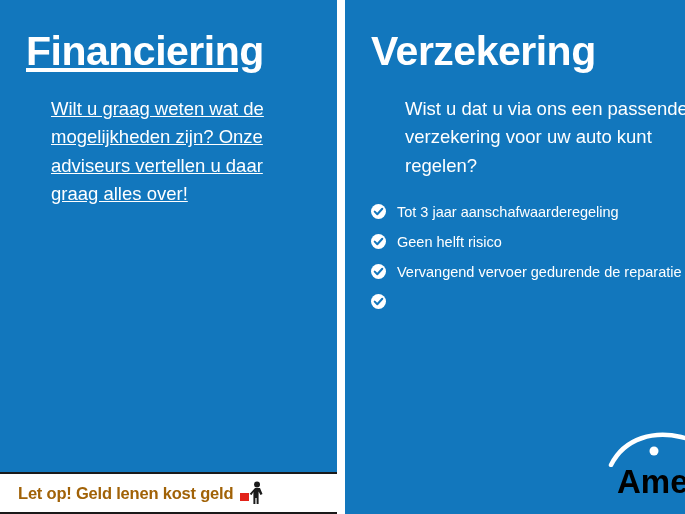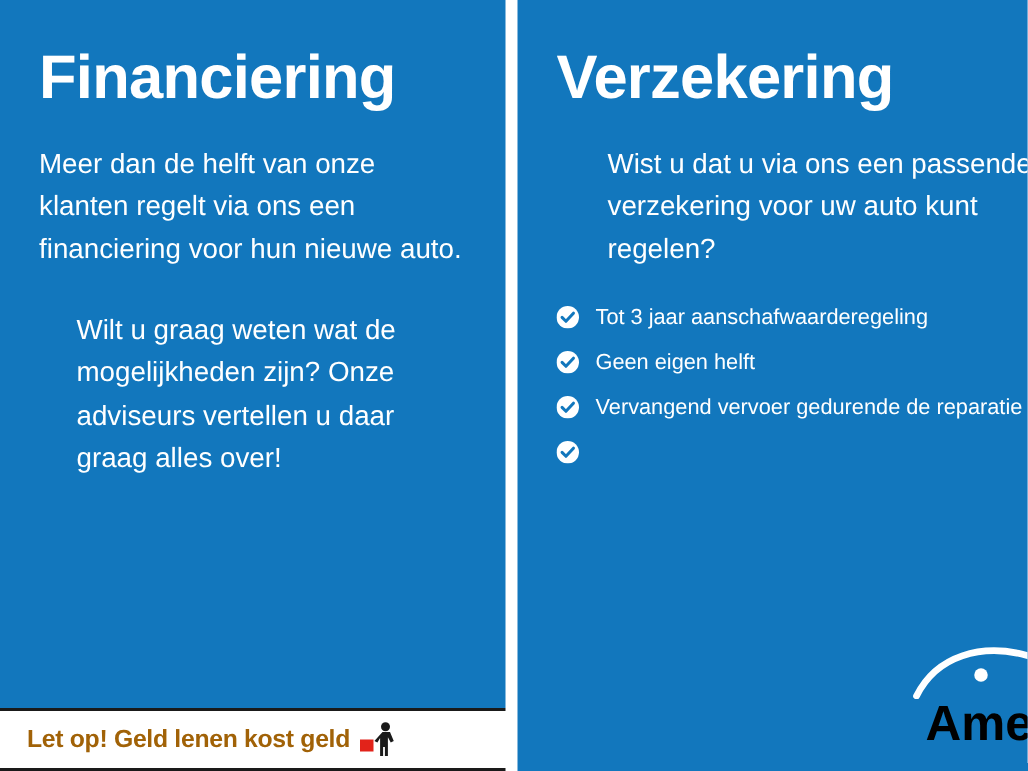--- a/index.html
+++ b/index.html
@@ -25,20 +25,21 @@
     top: 0;
     background: #1277bd;
     color: #ffffff;
     box-sizing: border-box;
   }
   .panel-left {
     left: 0;
     width: 337px;
     height: 472px;
     padding: 24px 26px 0 26px;
+    text-decoration: underline;
   }
   .panel-right {
     left: 345px;
     width: 404px;
     height: 514px;
     padding: 24px 22px 0 26px;
   }
   .panel-title {
     font-size: 41px;
     font-weight: bold;
@@ -131,21 +132,20 @@
     display: block;
   }
 </style>
 </head>
 <body>
 
 <div class="page">
 
   <section class="panel panel-left">
     <h1 class="panel-title">Financiering</h1>
-    <p class="panel-para">Meer dan de helft van onze klanten regelt via ons een financiering voor hun nieuwe auto.</p>
     <p class="panel-para tight">Wilt u graag weten wat de mogelijkheden zijn? Onze adviseurs vertellen u daar graag alles over!</p>
   </section>
 
   <section class="panel panel-right">
     <h1 class="panel-title">Verzekering</h1>
     <p class="panel-para">Wist u dat u via ons een passende verzekering voor uw auto kunt regelen?</p>
 
     <ul class="bullet-list">
       <li class="bullet-item">
         <span class="check-icon">
@@ -156,21 +156,21 @@
         </span>
         <span>Tot 3 jaar aanschafwaarderegeling</span>
       </li>
       <li class="bullet-item">
         <span class="check-icon">
           <svg width="15" height="15" viewBox="0 0 15 15">
               <circle cx="7.5" cy="7.5" r="7.5" fill="#ffffff"></circle>
               <path d="M3.7 7.6 L6.3 10.2 L11.3 4.8" fill="none" stroke="#1277bd" stroke-width="2" stroke-linecap="round" stroke-linejoin="round"></path>
             </svg>
         </span>
-        <span>Geen eigen helft</span>
+        <span>Geen helft risico</span>
       </li>
       <li class="bullet-item">
         <span class="check-icon">
           <svg width="15" height="15" viewBox="0 0 15 15">
               <circle cx="7.5" cy="7.5" r="7.5" fill="#ffffff"></circle>
               <path d="M3.7 7.6 L6.3 10.2 L11.3 4.8" fill="none" stroke="#1277bd" stroke-width="2" stroke-linecap="round" stroke-linejoin="round"></path>
             </svg>
         </span>
         <span>Vervangend vervoer gedurende de reparatie</span>
       </li>

